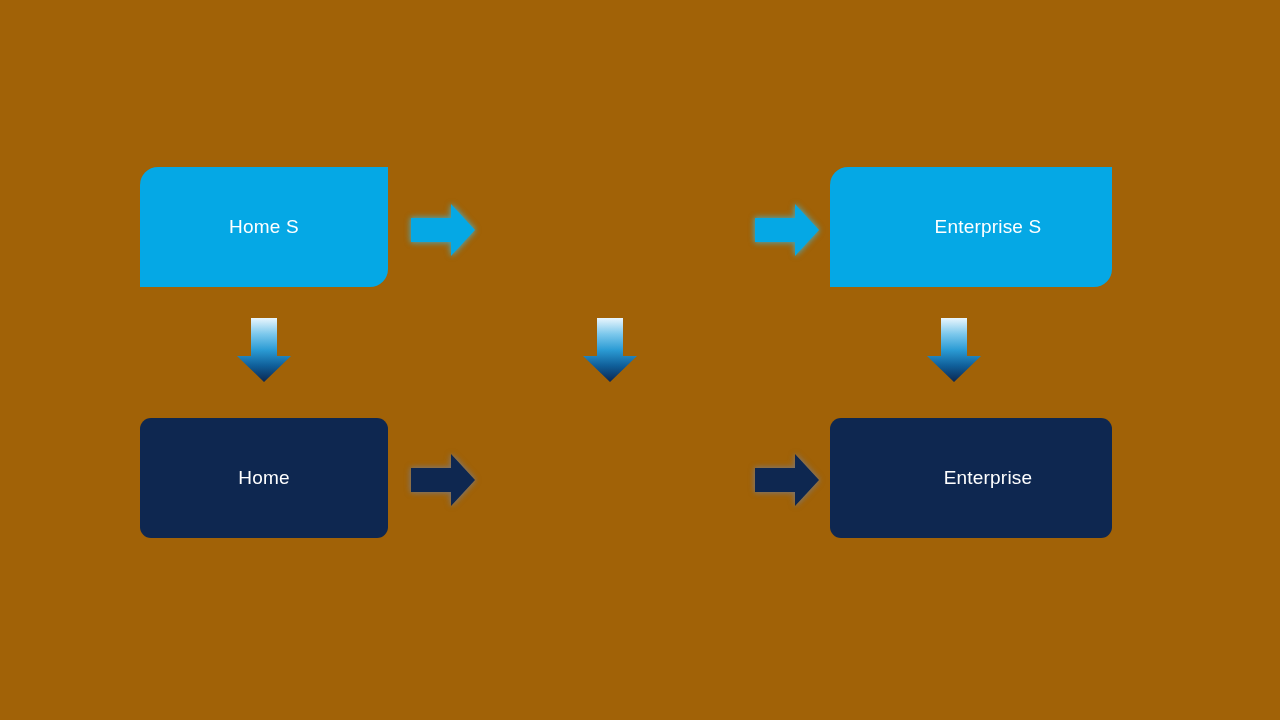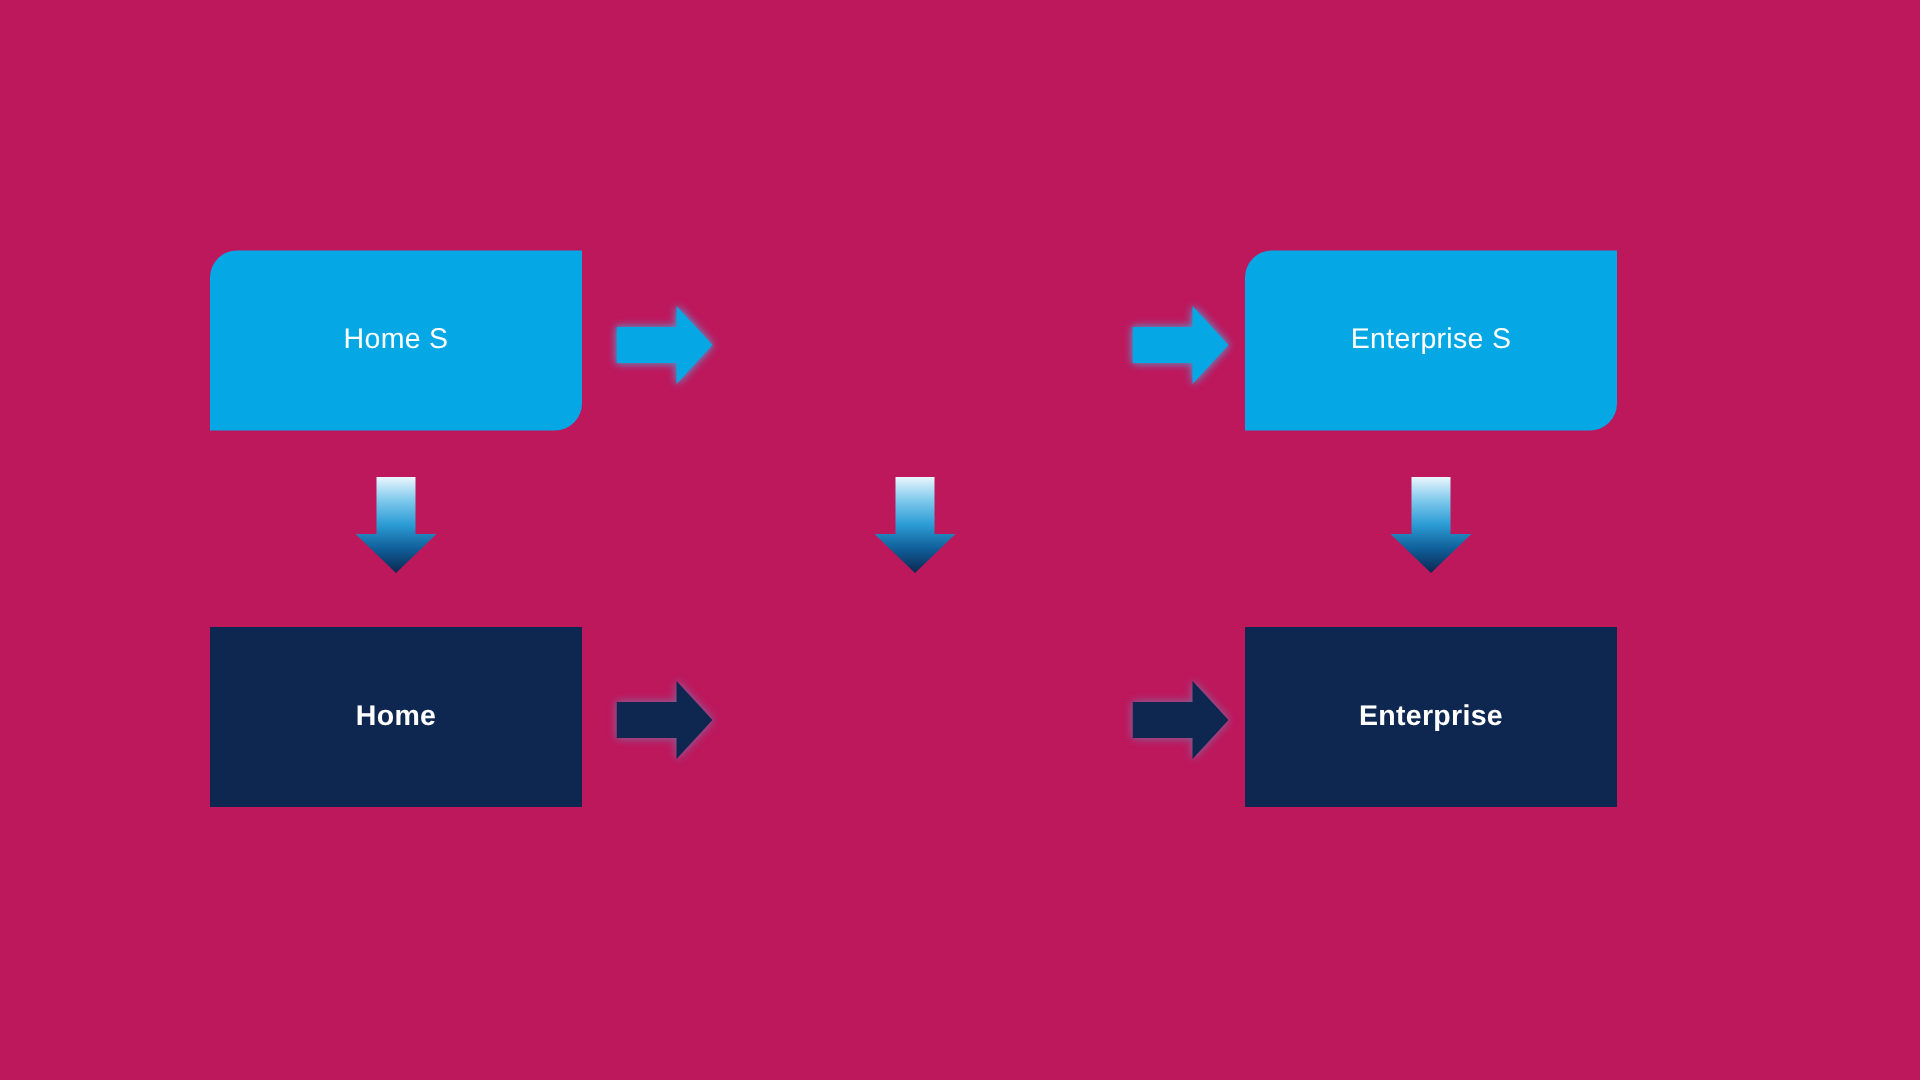--- a/index.html
+++ b/index.html
@@ -5,48 +5,47 @@
   html, body {
     margin: 0;
     padding: 0;
     background: #ffffff;
     font-family: "Liberation Sans", "DejaVu Sans", sans-serif;
   }
   .canvas {
     position: relative;
     width: 1280px;
     height: 720px;
-    background: #be185d;
+    background: #a16207;
     overflow: hidden;
   }
   .box {
     position: absolute;
     width: 248px;
     height: 120px;
     display: flex;
     align-items: center;
     justify-content: center;
     color: #ffffff;
     font-size: 19px;
     letter-spacing: 0.2px;
   }
   .box-top {
     background: #05A8E5;
     border-radius: 18px 0 18px 0;
     top: 167px;
   }
   .box-bottom {
     background: #0E2750;
-    border-radius: 0;
+    border-radius: 11px;
     top: 418px;
-    font-weight: bold;
   }
   .col-1 { left: 140px; }
   .col-2 { left: 486px; }
-  .col-3 { left: 830px; }
+  .col-3 { left: 830px; padding-left: 34px; }
 
   .arrow-right {
     position: absolute;
     width: 64px;
     height: 52px;
   }
   .arrow-right.row-top { top: 204px; }
   .arrow-right.row-bottom { top: 454px; }
   .ar-1 { left: 411px; }
   .ar-2 { left: 755px; }

